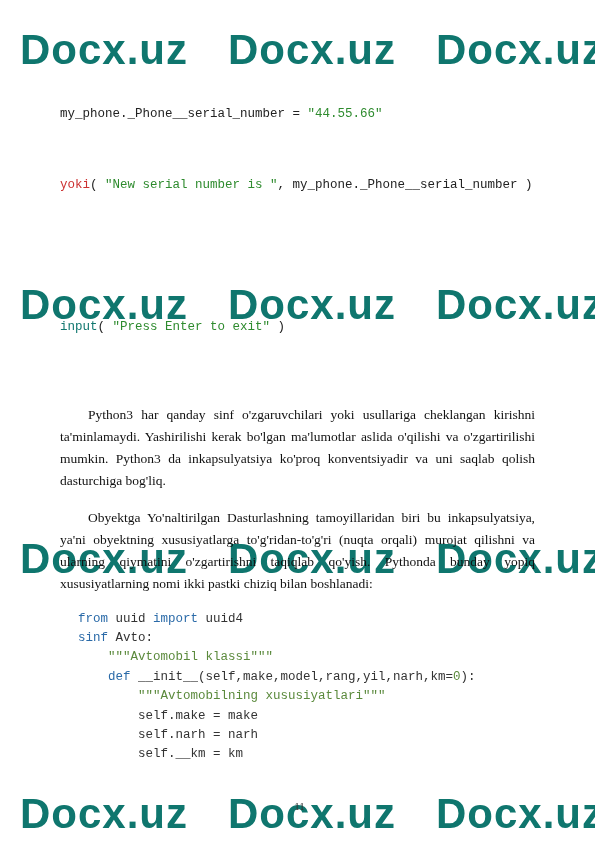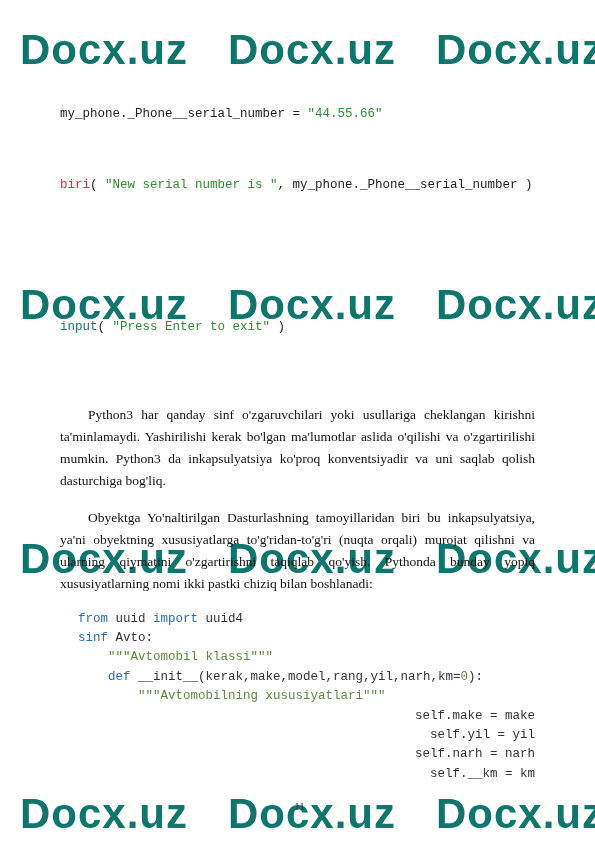--- a/index.html
+++ b/index.html
@@ -55,21 +55,21 @@
   .code-img {
     font-family: Menlo, Consolas, 'Courier New', monospace;
     font-size: 12.5px;
     line-height: 1.55;
     margin: 6px 0 14px 18px;
   }
   .ci-line { white-space: pre; }
   .ci-kw { color: #2a6aa8; margin-top: 28px; }
   .ci-str { color: #5b8a3c; }
   .ci-num { color: #5b8a3c; }
-  .ci-name { color: #333; text-align: right; }
+  .ci-name { color: #333; }
   .page-num {
     position: absolute;
     bottom: 30px;
     left: 0; right: 2px;
     text-align: center;
     font-size: 11px;
     color: #333;
     font-family: Georgia, serif;
     margin-left: 6px;
   }
@@ -89,36 +89,35 @@
   <div class="wm" style="top:535px;left:436px">Docx.uz</div>
   <div class="wm" style="top:790px;left:20px">Docx.uz</div>
   <div class="wm" style="top:790px;left:228px">Docx.uz</div>
   <div class="wm" style="top:790px;left:436px">Docx.uz</div>
 </div>
 
 <div class="content">
 
   <div class="code-block">
     <span class="line"><span class="plain">my_phone._Phone__serial_number = </span><span class="str-green">"44.55.66"</span></span>
-    <span class="line"><span class="kw-red">biri</span><span class="plain">( </span><span class="str-green">"New serial number is "</span><span class="plain">, my_phone._Phone__serial_number )</span></span>
+    <span class="line"><span class="kw-red">yoki</span><span class="plain">( </span><span class="str-green">"New serial number is "</span><span class="plain">, my_phone._Phone__serial_number )</span></span>
     <span class="line">&nbsp;</span>
     <span class="line"><span class="kw-orange">input</span><span class="plain">( </span><span class="str-green">"Press Enter to exit"</span><span class="plain"> )</span></span>
   </div>
 
   <p class="para">Python3 har qanday sinf o'zgaruvchilari yoki usullariga cheklangan kirishni ta'minlamaydi. Yashirilishi kerak bo'lgan ma'lumotlar aslida o'qilishi va o'zgartirilishi mumkin. Python3 da inkapsulyatsiya ko'proq konventsiyadir va uni saqlab qolish dasturchiga bog'liq.</p>
   <p class="para">Obyektga Yo'naltirilgan Dasturlashning tamoyillaridan biri bu inkapsulyatsiya, ya'ni obyektning xususiyatlarga to'g'ridan-to'g'ri (nuqta orqali) murojat qilishni va ularning qiymatini o'zgartirishni taqiqlab qo'yish. Pythonda bunday yopiq xususiyatlarning nomi ikki pastki chiziq bilan boshlanadi:</p>
 
   <div class="code-img">
     <div class="ci-line"><span class="ci-kw">from</span><span class="ci-name"> uuid </span><span class="ci-kw">import</span><span class="ci-name"> uuid4</span></div>
     <div class="ci-line"><span class="ci-kw">sinf</span><span class="ci-name"> Avto:</span></div>
     <div class="ci-line ci-str">    """Avtomobil klassi"""</div>
-    <div class="ci-line"><span>    </span><span class="ci-kw">def</span><span class="ci-name"> __init__(kerak,make,model,rang,yil,narh,km=</span><span class="ci-num">0</span><span class="ci-name">):</span></div>
+    <div class="ci-line"><span>    </span><span class="ci-kw">def</span><span class="ci-name"> __init__(self,make,model,rang,yil,narh,km=</span><span class="ci-num">0</span><span class="ci-name">):</span></div>
     <div class="ci-line ci-str">        """Avtomobilning xususiyatlari"""</div>
     <div class="ci-line ci-name">        self.make = make</div>
-    <div class="ci-line ci-name">        self.yil = yil</div>
     <div class="ci-line ci-name">        self.narh = narh</div>
     <div class="ci-line ci-name">        self.__km = km</div>
 
   </div>
 
 </div>
 
 <div class="page-num">11</div>
 
 </body></html>

